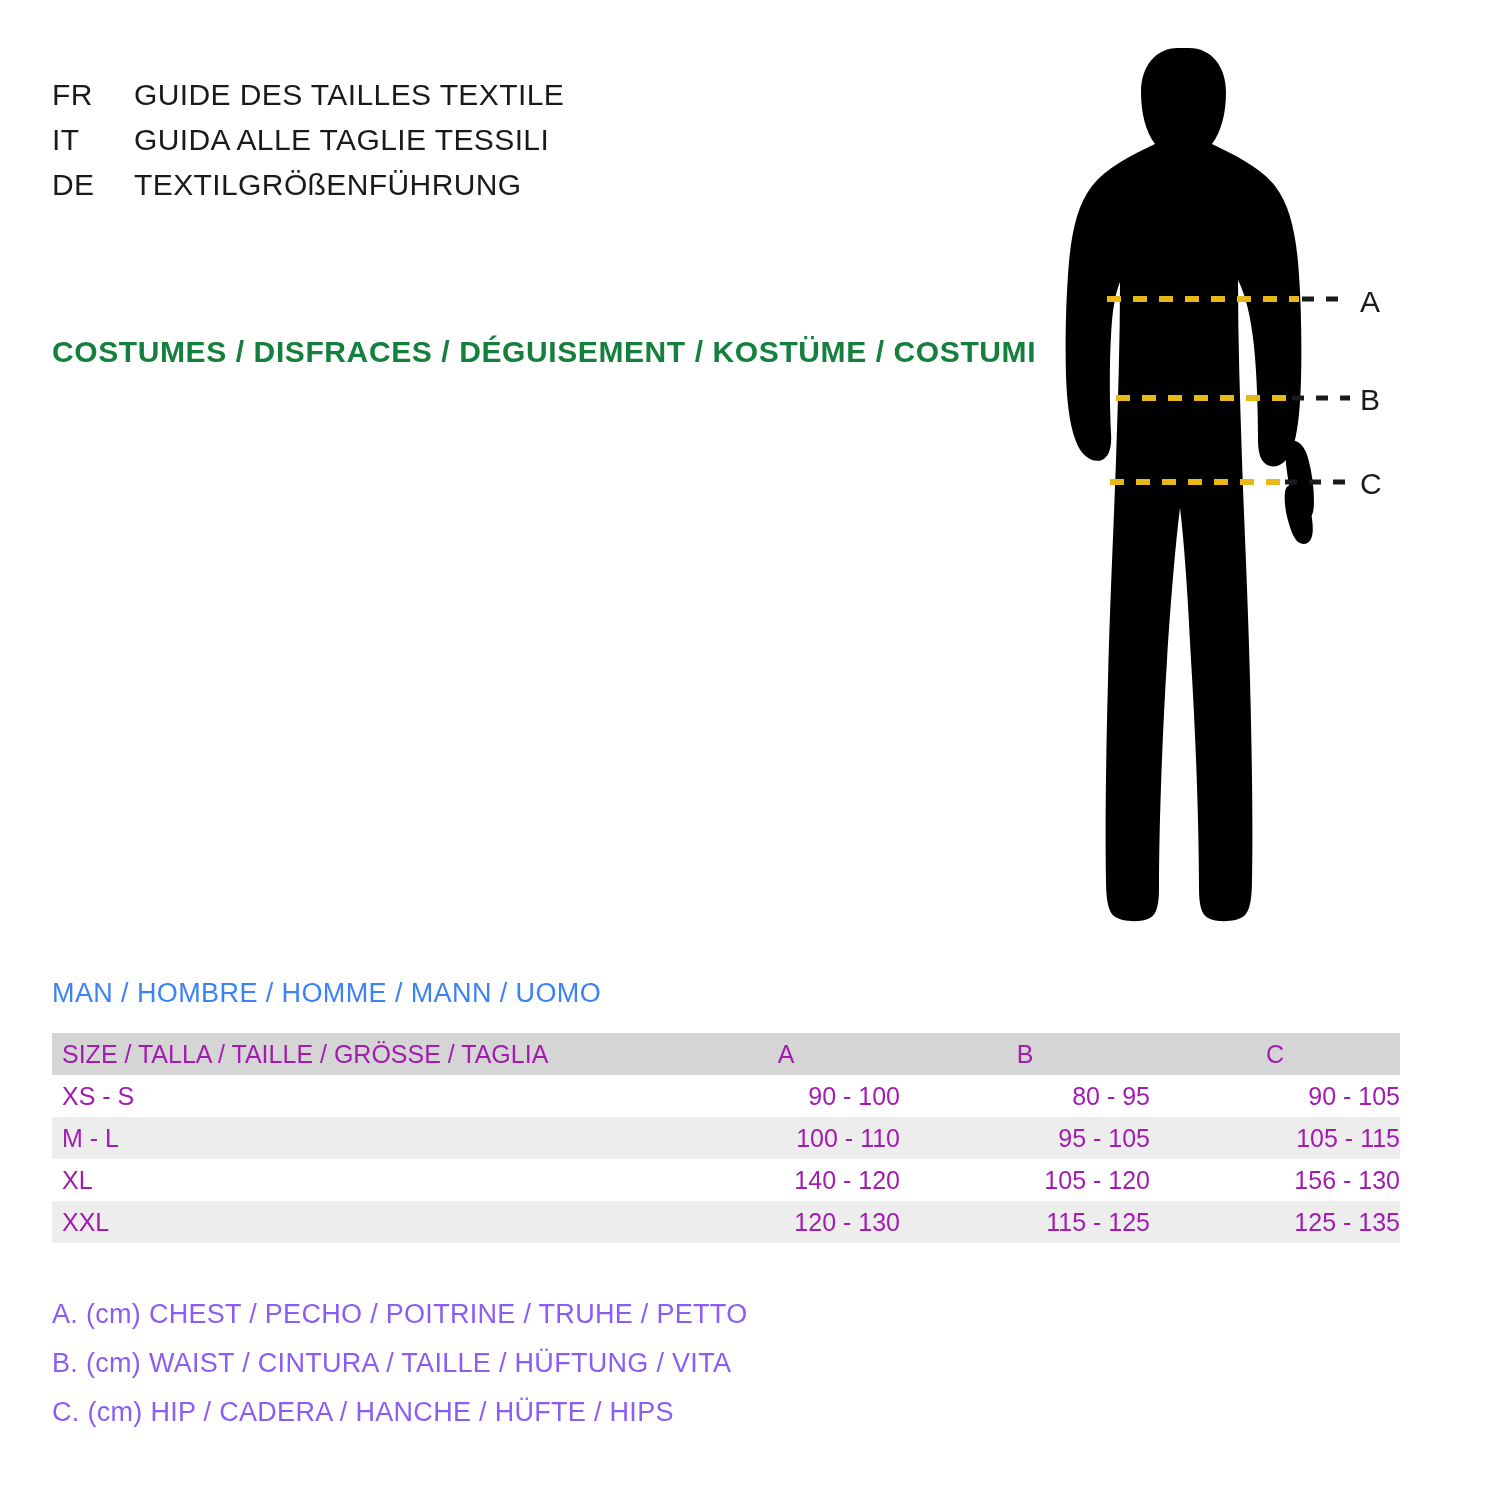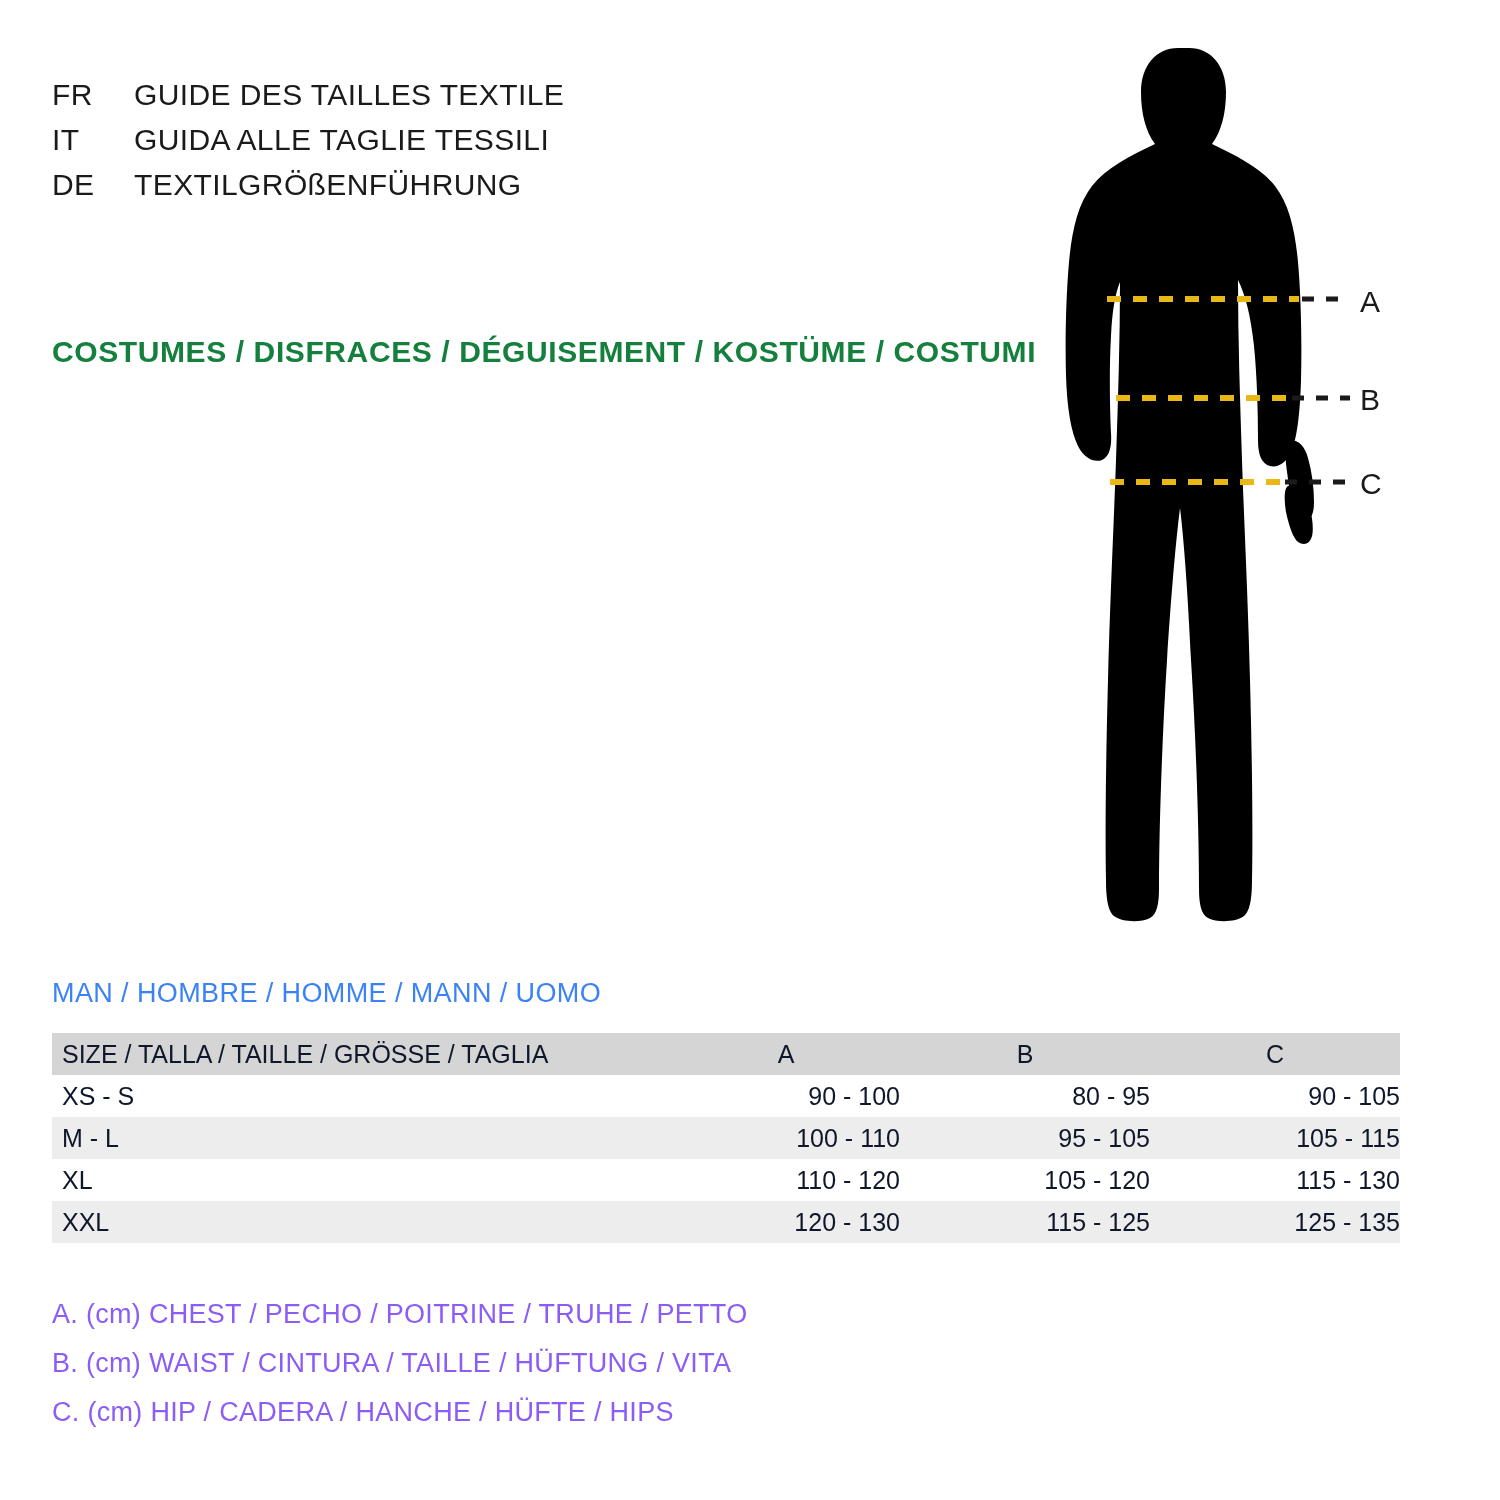--- a/index.html
+++ b/index.html
@@ -81,21 +81,21 @@
     color: #3b82f6;
   }
 
   table.size-table {
     position: absolute;
     left: 52px;
     top: 1033px;
     width: 1348px;
     border-collapse: collapse;
     font-size: 25px;
-    color: #0f172a;
+    color: #a21caf;
   }
   table.size-table th,
   table.size-table td {
     padding: 0;
     height: 42px;
     font-weight: normal;
     vertical-align: middle;
   }
   table.size-table thead tr {
     background: #d5d5d5;
@@ -270,23 +270,23 @@
       <td class="col-val">90 - 105</td>
     </tr>
     <tr class="even">
       <td class="col-label">M - L</td>
       <td class="col-val">100 - 110</td>
       <td class="col-val">95 - 105</td>
       <td class="col-val">105 - 115</td>
     </tr>
     <tr class="odd">
       <td class="col-label">XL</td>
-      <td class="col-val">110 - 120</td>
+      <td class="col-val">140 - 120</td>
       <td class="col-val">105 - 120</td>
-      <td class="col-val">115 - 130</td>
+      <td class="col-val">156 - 130</td>
     </tr>
     <tr class="even">
       <td class="col-label">XXL</td>
       <td class="col-val">120 - 130</td>
       <td class="col-val">115 - 125</td>
       <td class="col-val">125 - 135</td>
     </tr>
   </tbody>
 </table>
 

